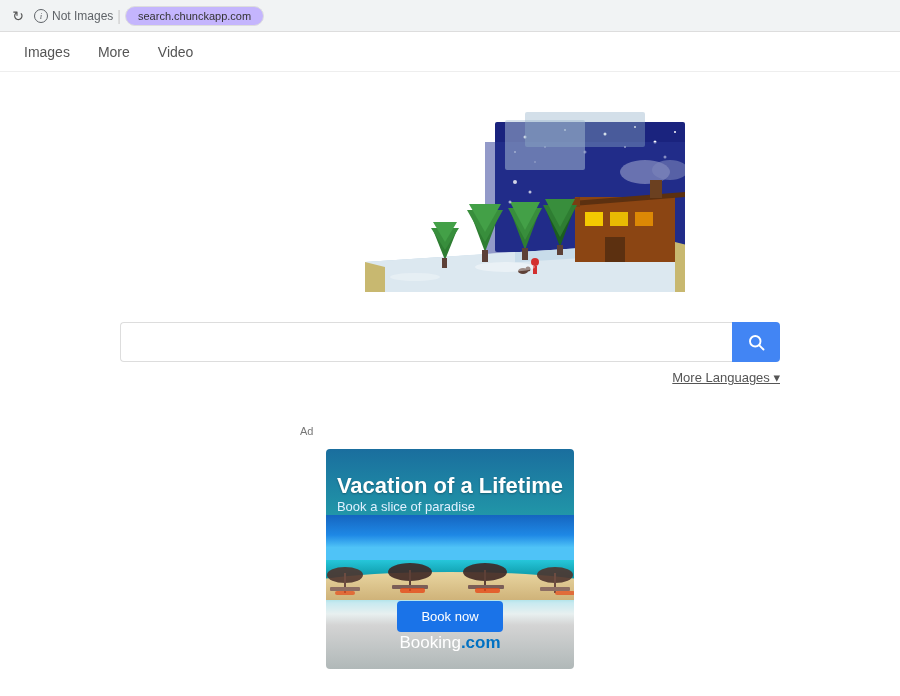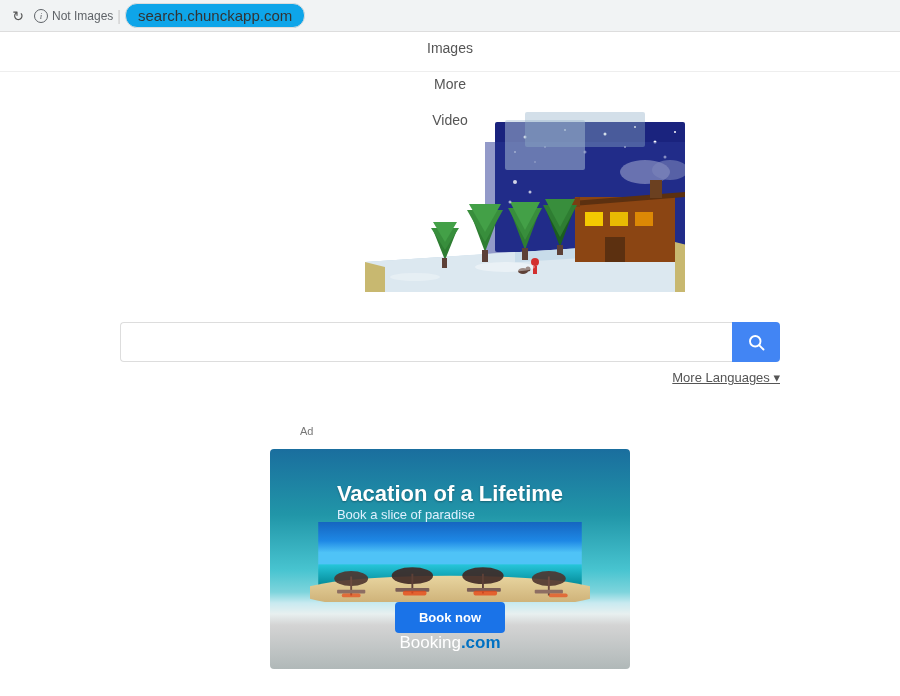--- a/index.html
+++ b/index.html
@@ -25,38 +25,37 @@
       font-size: 12px; color: #5f6368;
     }
     .info-icon {
       width: 14px; height: 14px; border-radius: 50%;
       border: 1.5px solid #5f6368;
       display: flex; align-items: center; justify-content: center;
       font-size: 9px; font-style: italic; font-family: serif; color: #5f6368;
     }
     .url-bar {
       flex: 1;
-      background: #0ea5e9;
+      background: #c4b5fd;
       border: 1px solid #ddd;
       border-radius: 12px;
       padding: 3px 12px;
-      font-size: 15px;
+      font-size: 11px;
       color: #333;
     }
     .separator { color: #ccc; font-size: 14px; }
 
     
     .nav-bar {
       height: 40px;
       display: flex;
       align-items: center;
       padding: 0 12px;
       gap: 4px;
       border-bottom: 1px solid #eee;
-      flex-direction: column;
     }
     .nav-item {
       padding: 8px 12px;
       font-size: 14px;
       color: #555;
       cursor: pointer;
       border-radius: 4px;
     }
 
     
@@ -122,31 +121,31 @@
       align-items: center;
       width: 300px;
     }
     .ad-label {
       align-self: flex-start;
       font-size: 11px;
       color: #777;
       margin-bottom: 12px;
     }
     .ad-banner {
-      width: 360px;
+      width: 248px;
       height: 220px;
       background: linear-gradient(180deg, #1a6e9e 0%, #2196a8 30%, #48c4d0 55%, #7dd4dc 65%, #c8eaf0 70%, #e8f0f0 75%, #d4d4d4 80%, #b0b8b8 100%);
       border-radius: 4px;
       overflow: hidden;
       position: relative;
       display: flex;
       flex-direction: column;
       align-items: center;
       justify-content: space-between;
-      padding: 32px 10px 16px;
+      padding: 24px 10px 16px;
     }
     .ad-title {
       font-size: 22px;
       font-weight: bold;
       color: white;
       text-align: center;
       text-shadow: 0 1px 2px rgba(0,0,0,0.3);
     }
     .ad-subtitle {
       font-size: 13px;
@@ -154,21 +153,21 @@
       text-align: left;
     }
     .ad-top-text { text-align: center; }
     .ad-book-btn {
       background: #1a73e8;
       color: white;
       border: none;
       border-radius: 4px;
       padding: 8px 24px;
       font-size: 13px;
-      font-weight: bold;
+      font-weight: normal;
       cursor: pointer;
     }
     .ad-bottom {
       display: flex;
       align-items: center;
       gap: 4px;
     }
     .booking-com {
       font-size: 16px;
       font-weight: bold;

